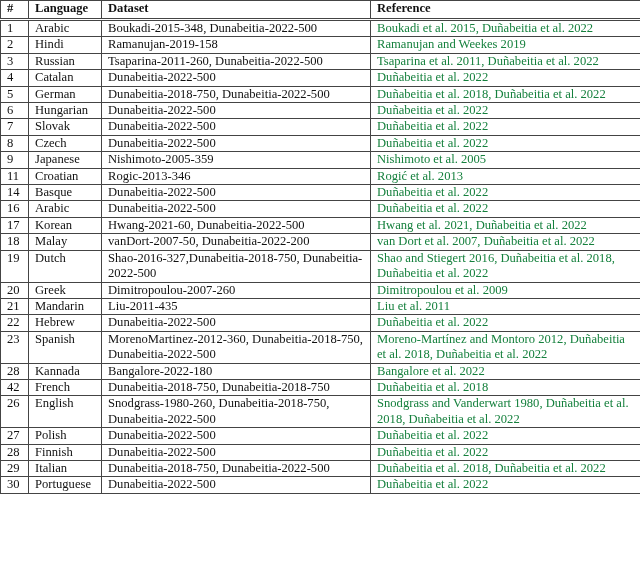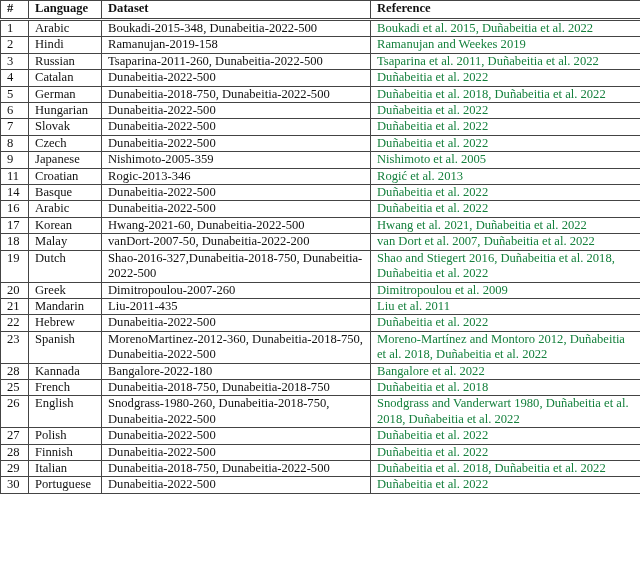--- a/index.html
+++ b/index.html
@@ -150,21 +150,21 @@
         <td class="ds">MorenoMartinez-2012-360, Dunabeitia-2018-750, Dunabeitia-2022-500</td>
         <td class="ref">Moreno-Martínez and Montoro 2012, Duñabeitia et al. 2018, Duñabeitia et al. 2022</td>
       </tr>
       <tr>
         <td class="num">28</td>
         <td class="lang">Kannada</td>
         <td class="ds">Bangalore-2022-180</td>
         <td class="ref">Bangalore et al. 2022</td>
       </tr>
       <tr>
-        <td class="num">25</td>
+        <td class="num">42</td>
         <td class="lang">French</td>
         <td class="ds">Dunabeitia-2018-750, Dunabeitia-2018-750</td>
         <td class="ref">Duñabeitia et al. 2018</td>
       </tr>
       <tr>
         <td class="num">26</td>
         <td class="lang">English</td>
         <td class="ds">Snodgrass-1980-260, Dunabeitia-2018-750, Dunabeitia-2022-500</td>
         <td class="ref">Snodgrass and Vanderwart 1980, Duñabeitia et al. 2018, Duñabeitia et al. 2022</td>
       </tr>

